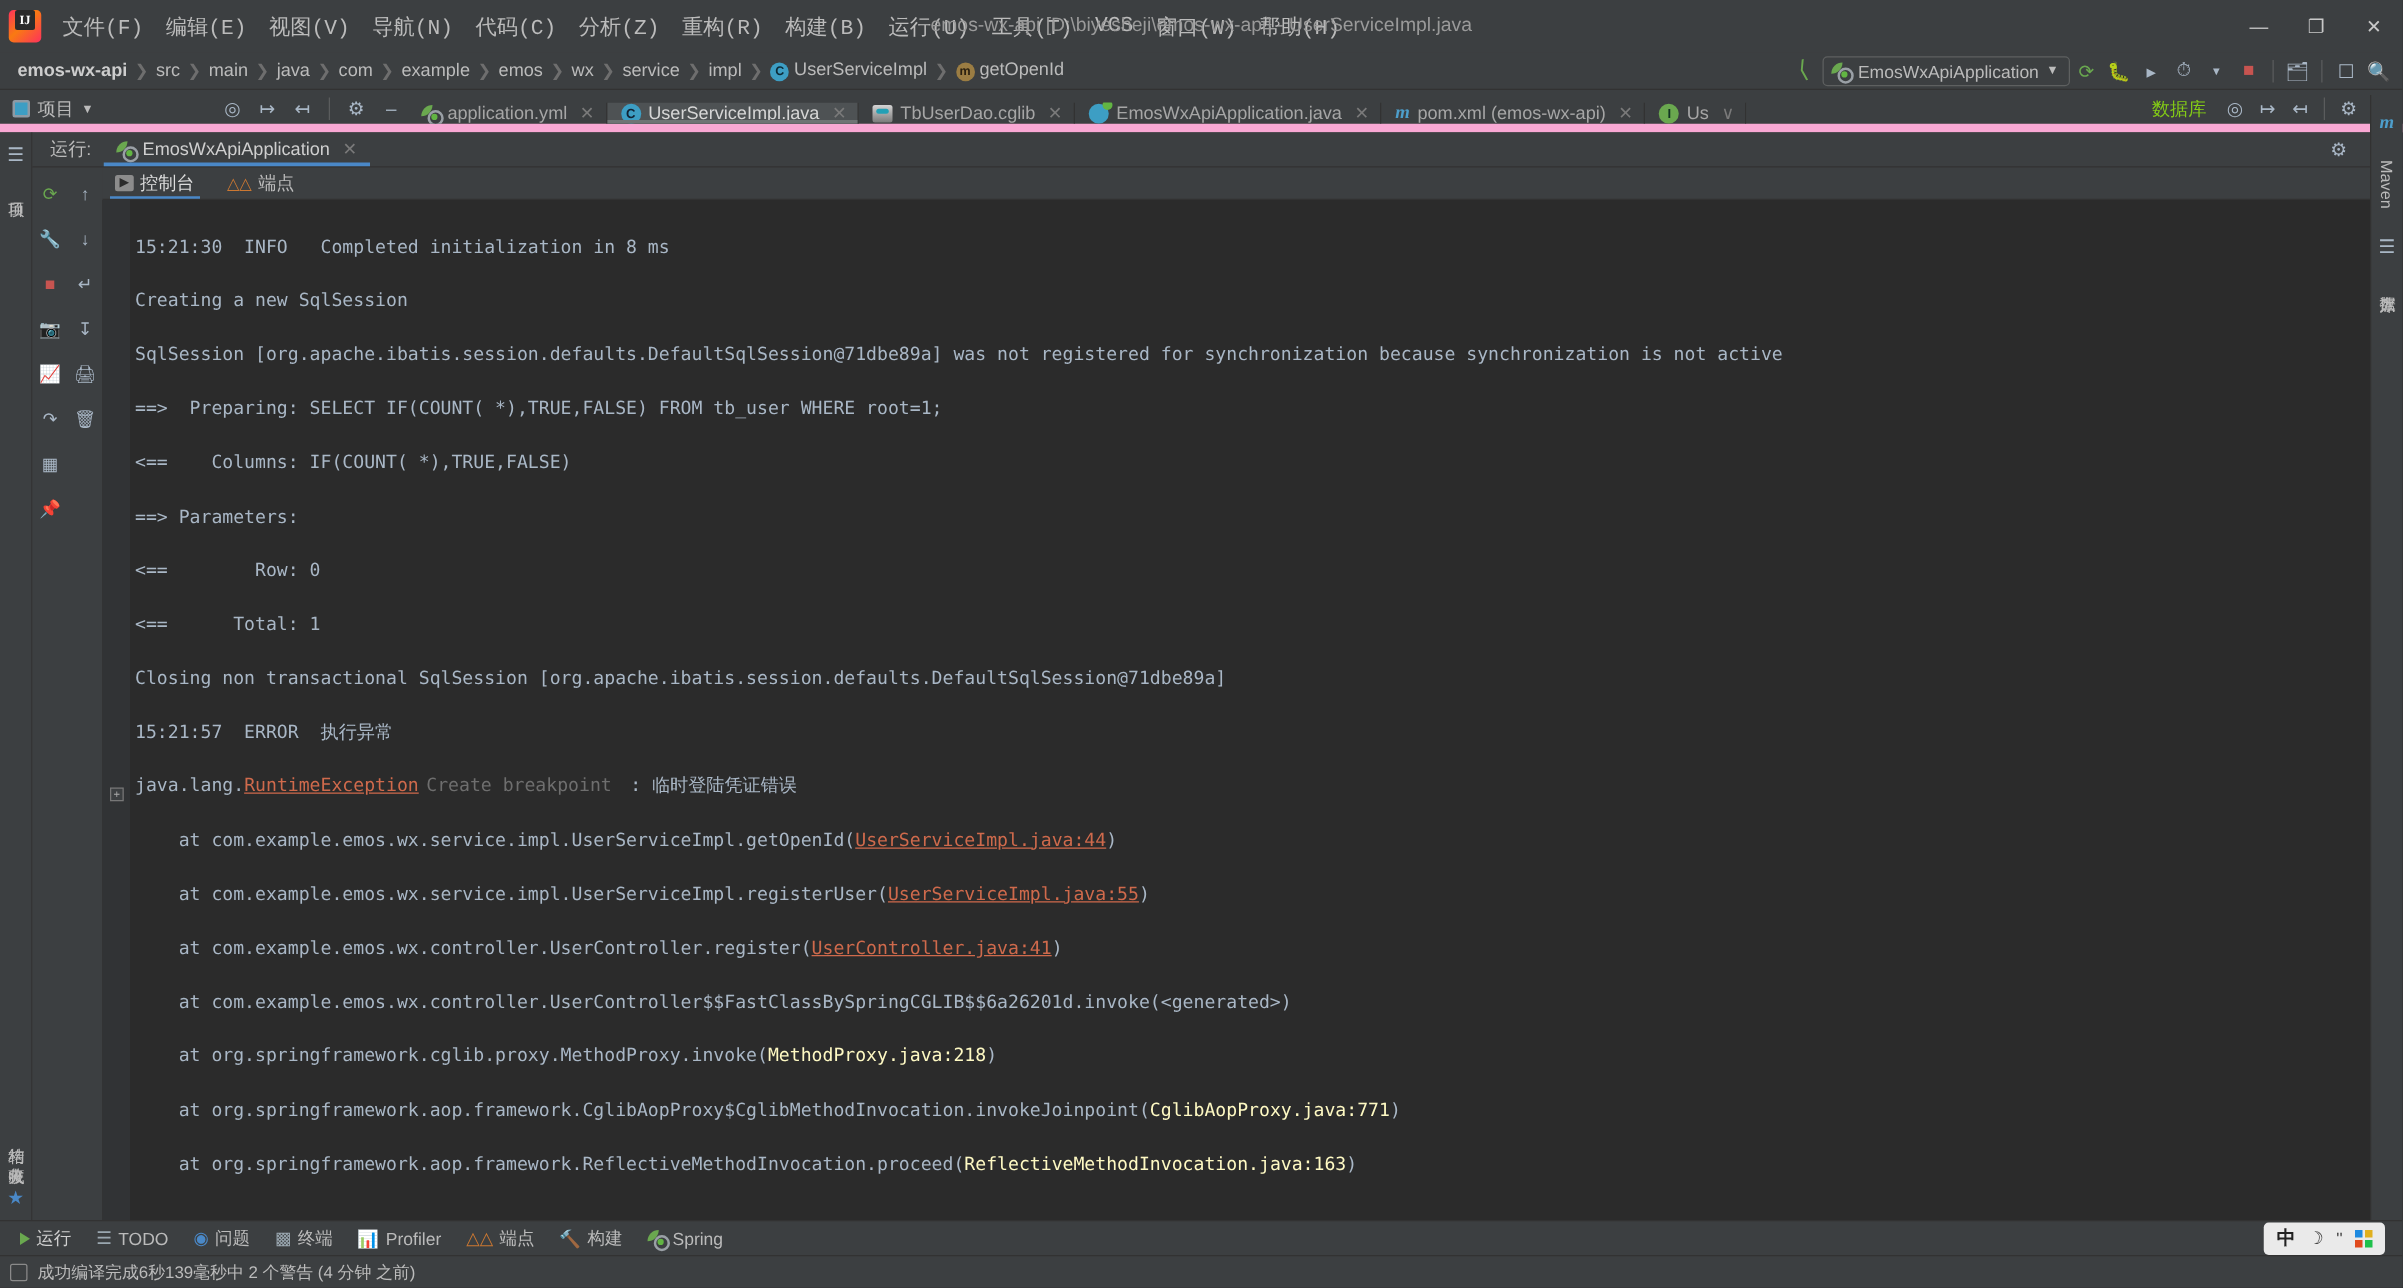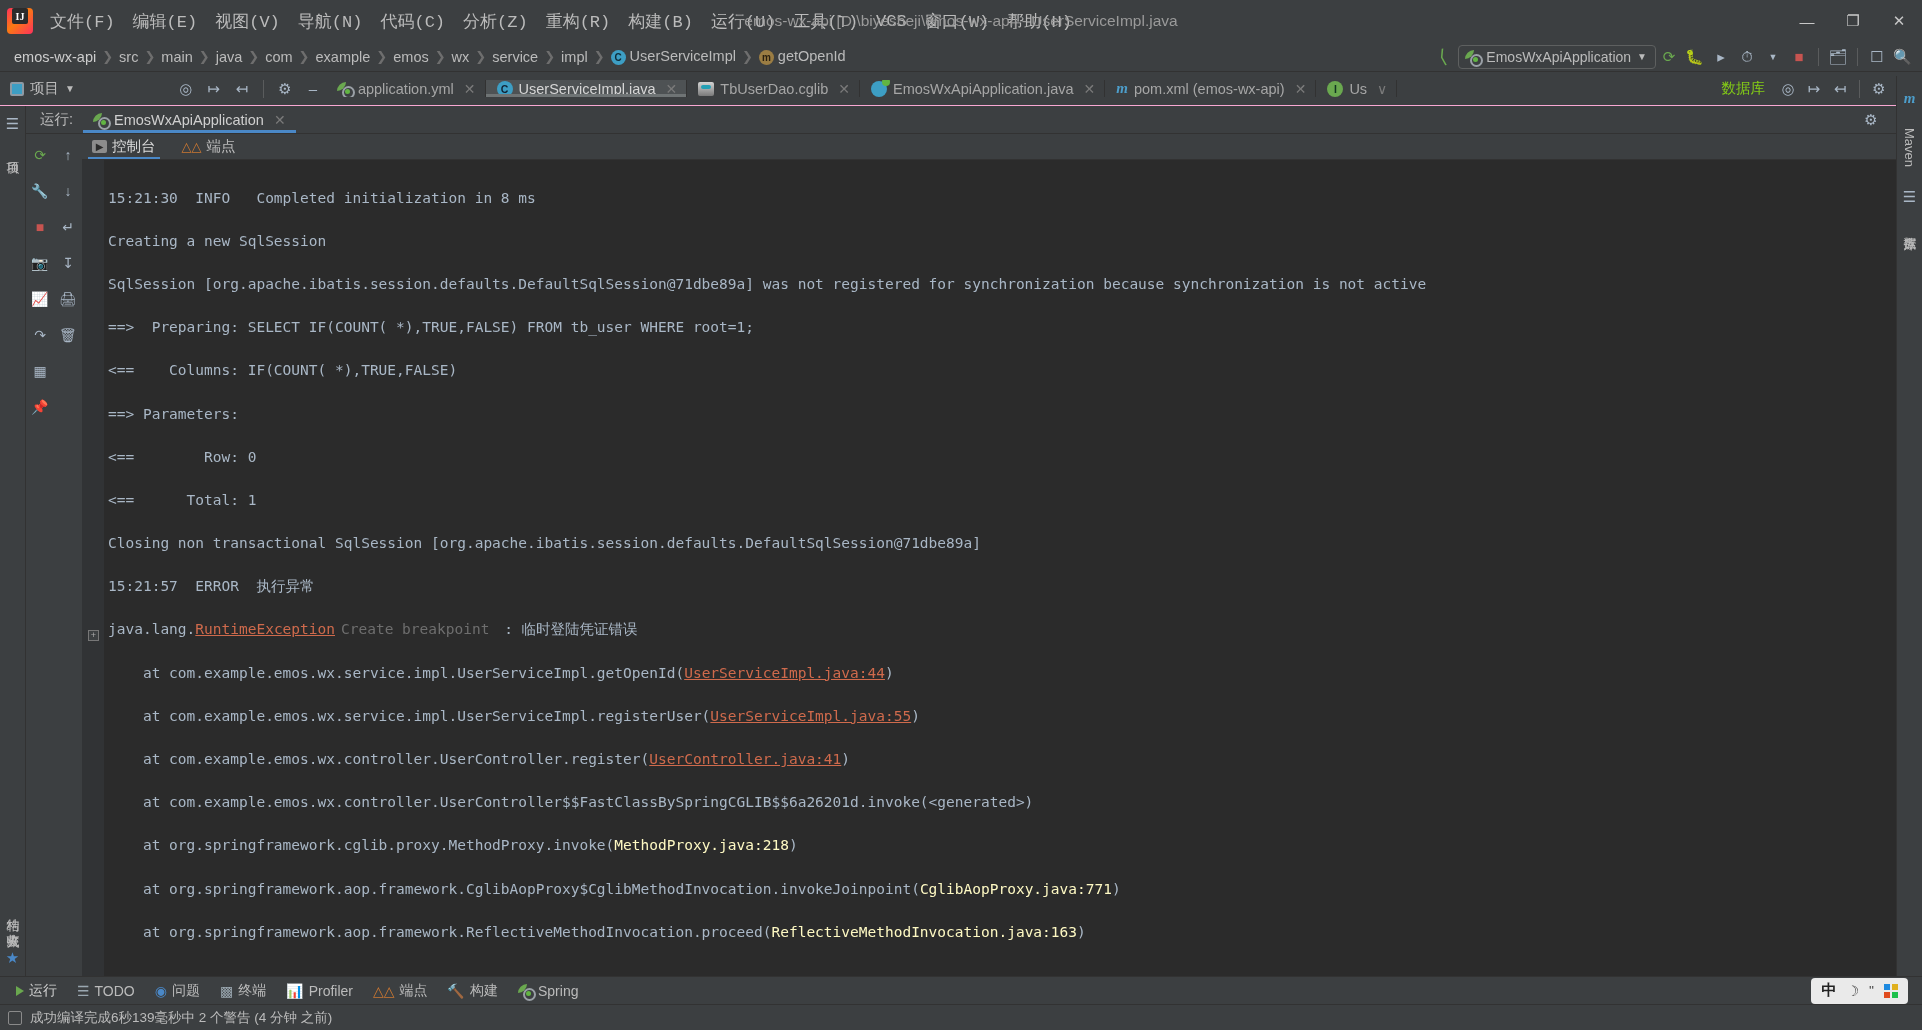--- a/index.html
+++ b/index.html
@@ -41,21 +41,21 @@
     color: #c8c8c8; font-size: 15px; cursor: default;
   }
 
   
   .navbar {
     height: 30px; flex: 0 0 30px; background:#3c3f41; display:flex; align-items:center;
     padding-left: 10px; border-bottom: 1px solid #323232;
   }
   .crumbs { display:flex; align-items:center; }
   .crumb { color:#bbbbbb; font-size:14.5px; padding:1px 4px; white-space:nowrap; }
-  .crumb.bold { font-weight:normal; color:#cdcdcd;text-align:center; }
+  .crumb.bold { font-weight:bold; color:#cdcdcd;text-align:center; }
   .crumb-sep { color:#6e6e6e; font-size:13px; margin:0 2px; }
   .crumb-ico {
     display:inline-flex; align-items:center; justify-content:center;
     width:15px;height:15px;border-radius:50%;font-size:10px;font-weight:bold;
     margin-right:4px; color:#1f1f1f;
   }
   .ico-class { background:#3d9ec4; color:#0d2b38;}
   .ico-method { background:#9b7d43; color:#2a2010;}
   .navbar-right { margin-left:auto; display:flex; align-items:center; padding-right:6px;}
   .up-arrow { color:#6aa84f; font-size:19px; margin-right:12px; transform: rotate(-12deg); }
@@ -69,22 +69,22 @@
     background:#6aa84f;border-radius:9px 0 9px 0;}
   .leaf-ico::after{content:"";position:absolute;left:5px;top:5px;width:9px;height:9px;
     border:2px solid #9aa0a6;border-radius:50%;background:#3c3f41;}
   .leaf-dot{position:absolute;left:8px;top:8px;width:5px;height:5px;background:#62b543;border-radius:50%;z-index:2;}
   .tb-ico { width:26px;height:24px;display:flex;align-items:center;justify-content:center;
             font-size:15px;color:#a9b7c6;cursor:default; }
   .tb-sep{width:1px;height:18px;background:#5a5c5d;margin:0 6px;}
 
   
   .tabstrip {
-    height:34px; flex:0 0 34px; background:#3c3f41; display:flex; align-items:center;
-    border-bottom:1px solid #f9a8d4;
+    height:34px; flex:0 0 34px; background:#3c3f41; display:flex; align-items:flex-end;
+    border-bottom:7px solid #f9a8d4;
   }
   .tool-left {
     display:flex;align-items:center;min-width:0;
   }
   .project-btn{display:flex;align-items:center;gap:6px;padding:0 8px 0 10px;color:#bbbbbb;font-size:14.5px;}
   .proj-sq{width:14px;height:14px;border:2px solid #8e9aa4;background:#3d9ec4;border-radius:2px;}
   .spacer-icons{display:flex;align-items:center;gap:2px;margin-left:90px;}
   .tabs{display:flex;align-items:stretch;overflow:hidden;}
   .tab{
     display:flex;align-items:center;gap:6px;padding:0 9px 0 11px;color:#a6a6a6;font-size:14.5px;

